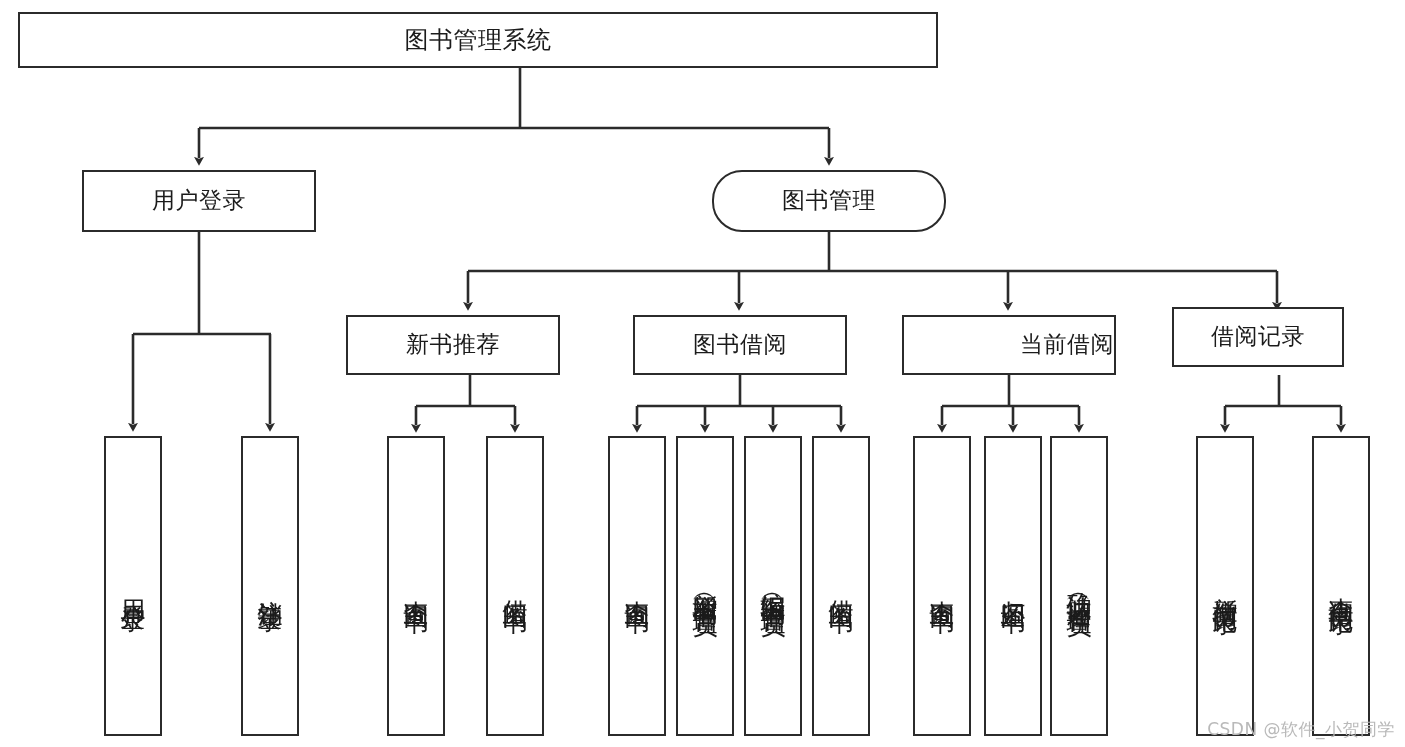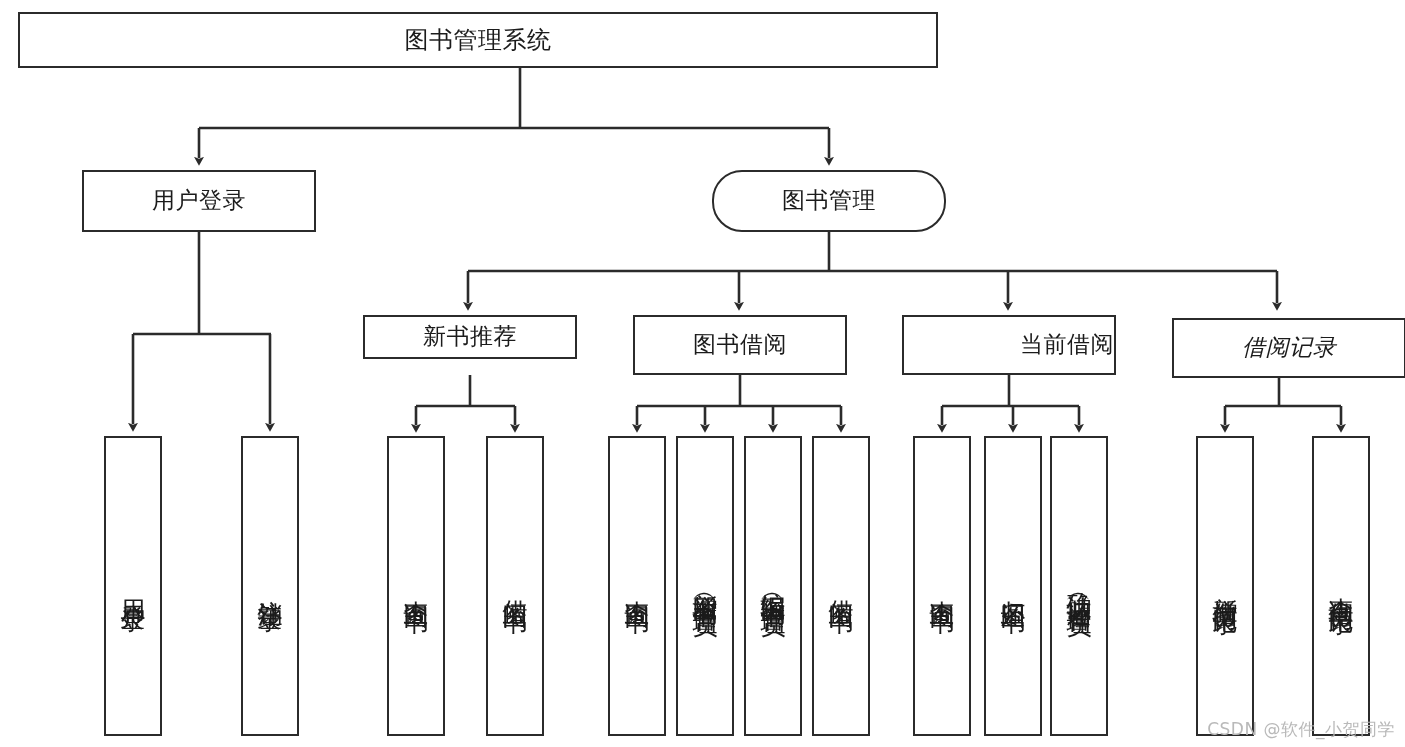--- a/index.html
+++ b/index.html
@@ -131,30 +131,30 @@
     <span class="label">图书管理系统</span>
   </div>
 
   <div class="node horiz" style="left: 82px; top: 170px; width: 234px; height: 62px;">
     <span class="label">用户登录</span>
   </div>
   <div class="node horiz" style="left: 712px; top: 170px; width: 234px; height: 62px; border-radius: 30px;">
     <span class="label">图书管理</span>
   </div>
 
-  <div class="node horiz" style="left: 363px; top: 315px; width: 214px; height: 44px;">
+  <div class="node horiz" style="left: 346px; top: 315px; width: 214px; height: 60px;">
     <span class="label">新书推荐</span>
   </div>
   <div class="node horiz" style="left: 633px; top: 315px; width: 214px; height: 60px; align-items: center;">
     <span class="label">图书借阅</span>
   </div>
   <div class="node horiz" style="left: 902px; top: 315px; width: 214px; height: 60px; justify-content: flex-end;">
     <span class="label">当前借阅</span>
   </div>
-  <div class="node horiz" style="left: 1172px; top: 318px; width: 234px; height: 60px; font-style: italic;">
+  <div class="node horiz" style="left: 1172px; top: 307px; width: 172px; height: 60px;">
     <span class="label">借阅记录</span>
   </div>
 
   <div class="node vert" style="left: 104px; top: 436px; width: 58px; height: 300px;">
     <span class="label">用户登录</span>
   </div>
   <div class="node vert" style="left: 241px; top: 436px; width: 58px; height: 300px;">
     <span class="label">注销登录</span>
   </div>
 

